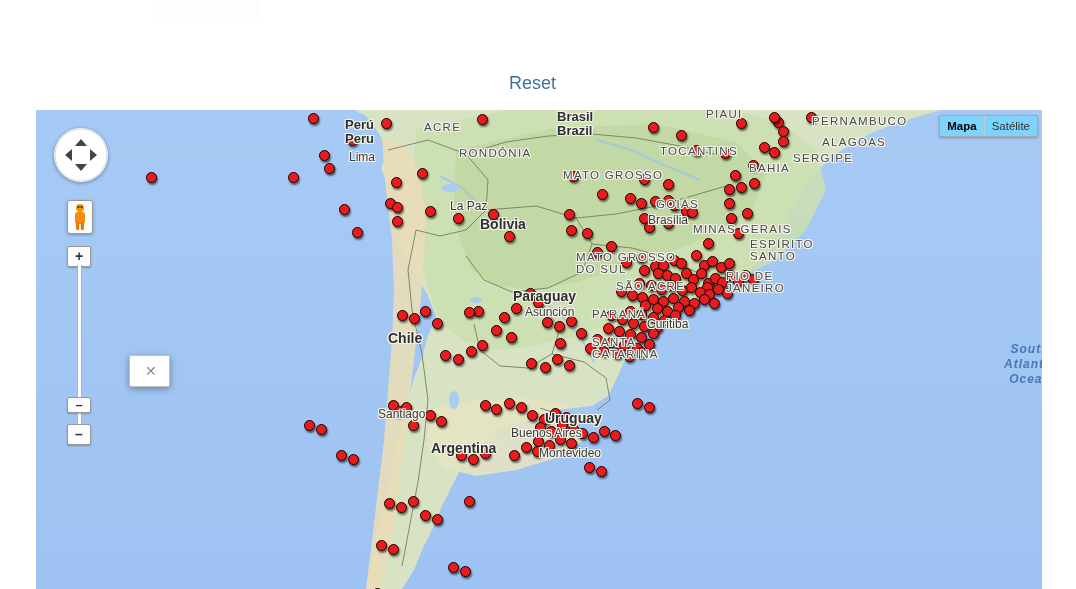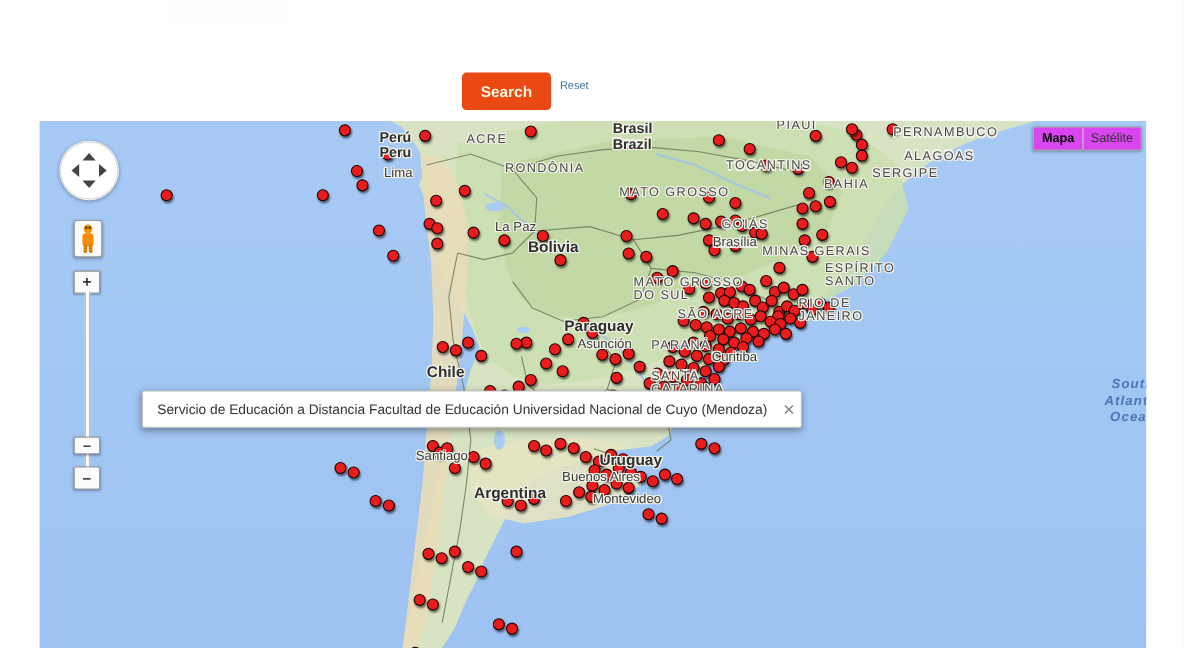--- a/index.html
+++ b/index.html
@@ -39,21 +39,21 @@
   }
   .search-input::placeholder { color:#9b9b9b; font-size:14px; }
   .search-btn {
     position:absolute; left:420px; top:0; height:34px;
     background:#ea4913; color:#fff6e0; border:none; border-radius:4px;
     font-size:14px; font-weight:bold; padding:0 17px; cursor:pointer;
     font-family:"Liberation Sans", sans-serif;
   }
   .reset-link {
     position:absolute; left:509px; top:7px;
-    color:#40739c; font-size:10px; text-decoration:none; cursor:pointer;
+    color:#40739c; font-size:18px; text-decoration:none; cursor:pointer;
   }
 
   
   .map {
     position:absolute; left:36px; top:110px; width:1006px; height:479px;
     background:#a5c8f4; overflow:hidden;
   }
   .map-canvas { position:absolute; inset:0; }
 
   
@@ -108,21 +108,21 @@
   .zoom-default { top:287px; height:16px; line-height:14px; font-size:13px; }
   .zoom-out { top:314px; }
   .zoom-track {
     position:absolute; left:41px; top:155px; width:5px; height:162px;
     background:#ffffff; border-left:1px solid #9fb6cf; border-right:1px solid #9fb6cf;
     cursor:pointer;
   }
 
   .maptype {
     position:absolute; right:4px; top:5px; height:22px;
-    background:#d946ef; border:1px solid #a9a9a9; border-radius:2px;
+    background:#7dd3fc; border:1px solid #a9a9a9; border-radius:2px;
     box-shadow:0 1px 3px rgba(0,0,0,.3);
     display:flex; overflow:hidden;
   }
   .maptype div {
     font-size:11.5px; line-height:20px; padding:0 7px; cursor:pointer;
     color:#333; font-family:"Liberation Sans",sans-serif;
   }
   .maptype .mt-active { font-weight:bold; color:#000; }
   .maptype .mt-sep { border-left:1px solid #c9c9c9; }
 
@@ -142,21 +142,20 @@
 </style>
 </head>
 <body>
 
 <div id="page">
 
   <div class="ghost-block"></div>
 
 
   <div class="search-row">
-    <button class="search-btn">Search</button>
     <a class="reset-link">Reset</a>
   </div>
 
   <div class="map">
     <div class="map-canvas">
 
       <svg class="land-svg" width="1006" height="479">
         <defs>
           <linearGradient id="seaGrad" x1="0" y1="0" x2="0" y2="1">
             <stop offset="0%" stop-color="#a7caf5"></stop>
@@ -493,18 +492,17 @@
     <div class="zoom-track"></div>
     <div class="zoom-default">–</div>
     <div class="zoom-out">–</div>
 
     <div class="maptype">
       <div class="mt-active">Mapa</div>
       <div class="mt-sep">Satélite</div>
     </div>
 
     <div class="infowindow">
-      <span class="iw-text">Servicio de Educación a Distancia Facultad de Educación Universidad Nacional de Cuyo (Mendoza)</span>
       <span class="iw-close">✕</span>
     </div>
   </div>
 
 </div>
 
 </body></html>

